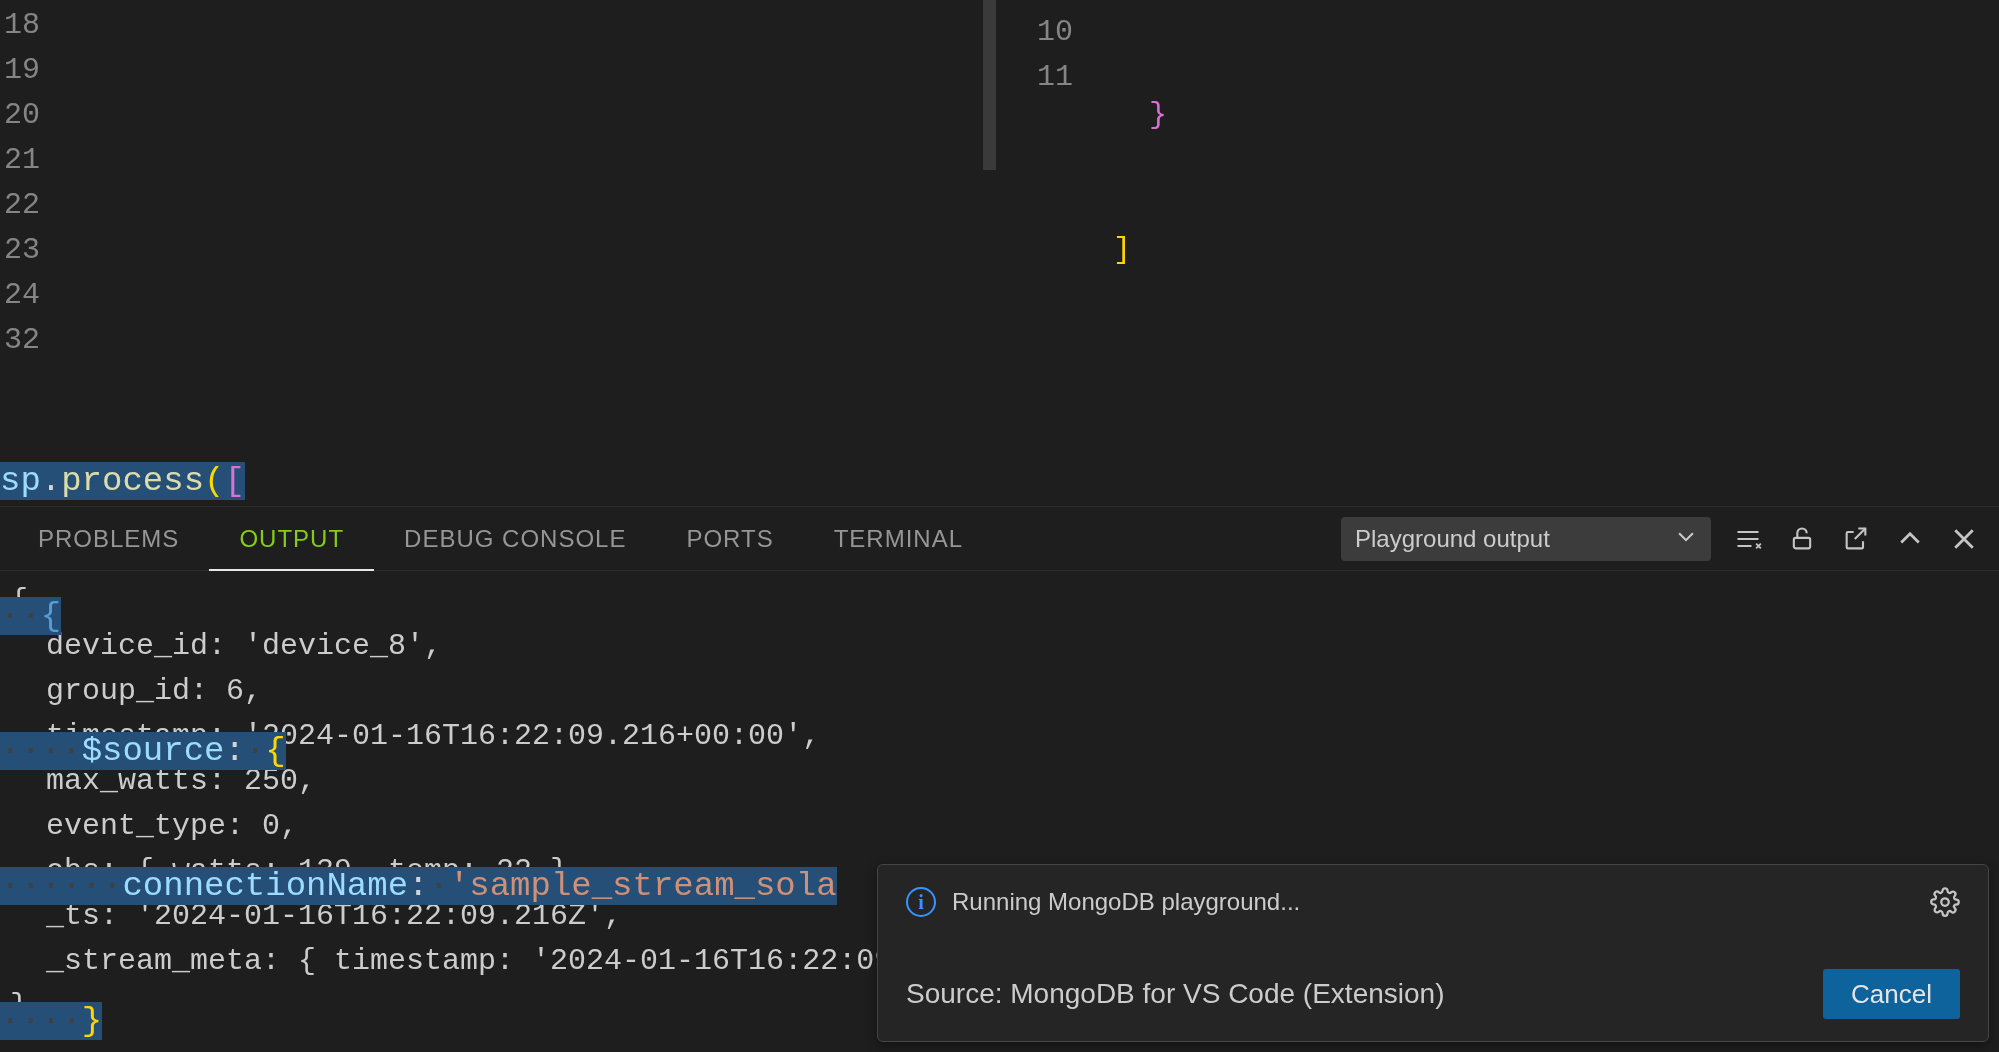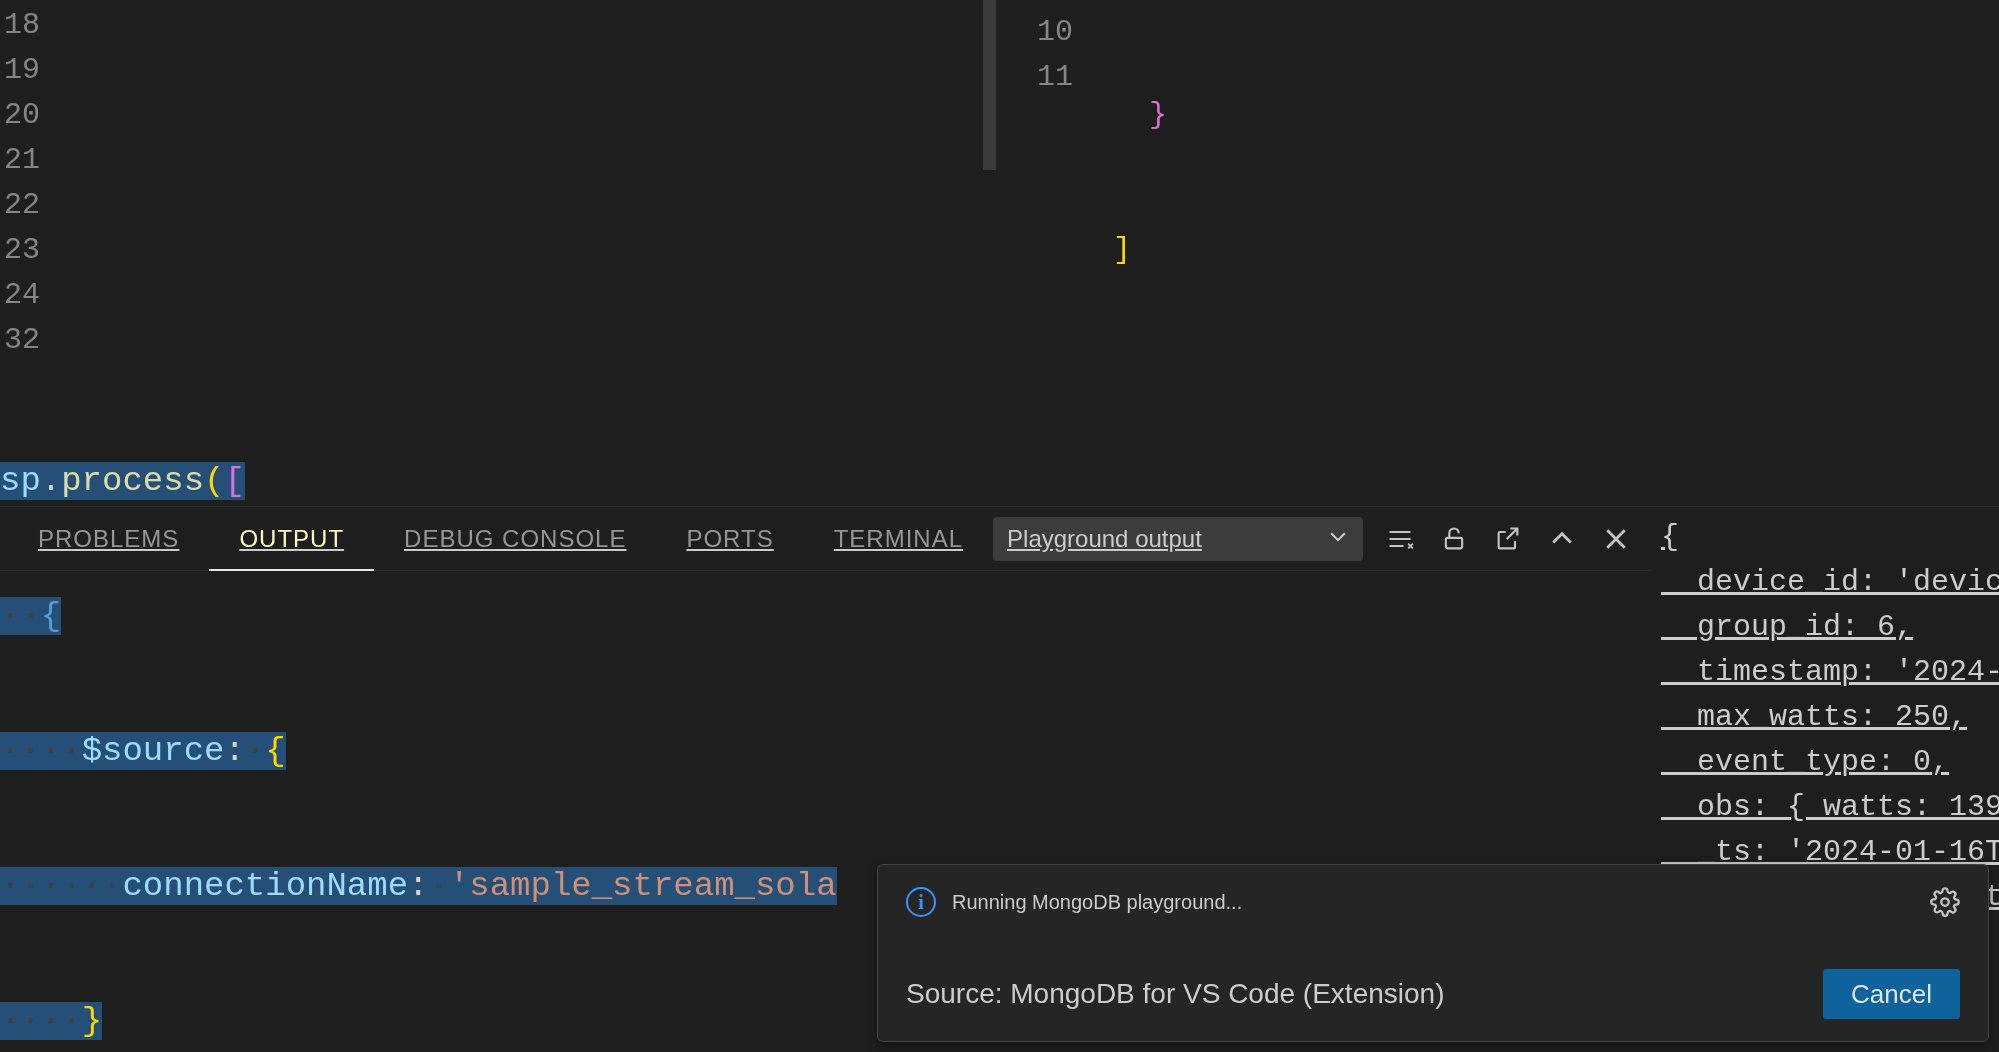--- a/index.html
+++ b/index.html
@@ -19,34 +19,34 @@
   .tok-brace-pink { color:#da70d6; }
   .tok-brace-blue { color:#569cd6; }
   .tok-str { color:#ce9178;margin-top:22px; }
   .hscroll { position:absolute; left:117px; bottom:16px; width:262px; height:15px; background:#424242; border-radius:0; }
   .editor-right { flex:1; display:flex; background:#1e1e1e; position:relative; }
   .minimap-left { position:absolute; left:0; top:0; width:13px; height:170px; background:#3a3a3a; }
   .gutter-r { width:130px; padding-top:10px; padding-left:30px; text-align:right; color:#858585; font-size:30px; line-height:45px; }
   .gutter-r div { padding-right:40px; }
   .codearea-r { flex:1; padding-top:3px; font-size:30px; line-height:45px; white-space:pre; }
 
-  .panel { height:546px; width:100%; background:#1e1e1e; border-top:1px solid #2d2d2d; display:flex; flex-direction:row;text-decoration:underline; }
+  .panel { height:546px; width:100%; background:#1e1e1e; border-top:1px solid #2d2d2d; display:flex; flex-direction:column; }
   .panel-tabs { height:64px; display:flex; align-items:center; padding:0 8px; gap:0; border-bottom:1px solid #2d2d2d; }
   .tab { font-family: -apple-system, "Segoe UI", sans-serif; font-size:24px; color:#969696; padding:0 30px; height:64px; display:flex; align-items:center; cursor:pointer; letter-spacing:1px; }
-  .tab.active { color:#fef9c3; box-shadow: inset 0 -2px 0 #e7e7e7; }
+  .tab.active { color:#84cc16; box-shadow: inset 0 -2px 0 #e7e7e7; }
   .panel-right { margin-left:auto; display:flex; align-items:center; gap:20px; padding-right:10px; }
   .selectbox { display:flex; align-items:center; justify-content:space-between; width:370px; height:44px; background:#3c3c3c; border-radius:4px; padding:0 14px; font-family: -apple-system, sans-serif; font-size:24px; color:#cccccc; cursor:pointer; }
   .icon-btn { width:34px; height:34px; display:flex; align-items:center; justify-content:center; color:#c5c5c5; cursor:pointer; }
   .icon-btn svg { width:28px; height:28px; }
   .output-body { flex:1; padding:8px 10px; font-size:30px; line-height:45px; white-space:pre; color:#cccccc; overflow:hidden; }
 
   .toast { position:absolute; right:10px; bottom:10px; width:1112px; height:178px; background:#252526; border:1px solid #454545; border-radius:6px; padding:22px 28px; font-family: -apple-system, "Segoe UI", sans-serif; display:flex; flex-direction:column; justify-content:space-between; box-shadow:0 4px 12px rgba(0,0,0,.4); }
   .toast-top { display:flex; align-items:center; gap:16px; }
   .toast-info-icon { width:30px; height:30px; border:2px solid #3794ff; border-radius:50%; color:#3794ff; display:flex; align-items:center; justify-content:center; font-size:20px; font-weight:bold; font-family:serif; }
-  .toast-title { font-size:20px; color:#cccccc; }
+  .toast-title { font-size:24px; color:#cccccc; }
   .toast-gear { margin-left:auto; color:#c5c5c5; width:30px; height:30px; }
   .toast-gear svg { width:30px; height:30px; }
   .toast-bottom { display:flex; align-items:center; justify-content:space-between; }
   .toast-source { font-size:28px; color:#cccccc; }
   .toast-btn { background:#0e639c; color:#e5e5e5; border:none; height:50px; padding:0 28px; font-size:26px; border-radius:3px; cursor:pointer; font-family: -apple-system, sans-serif; }
 </style>
 </head>
 <body>
 
 <div class="top">

